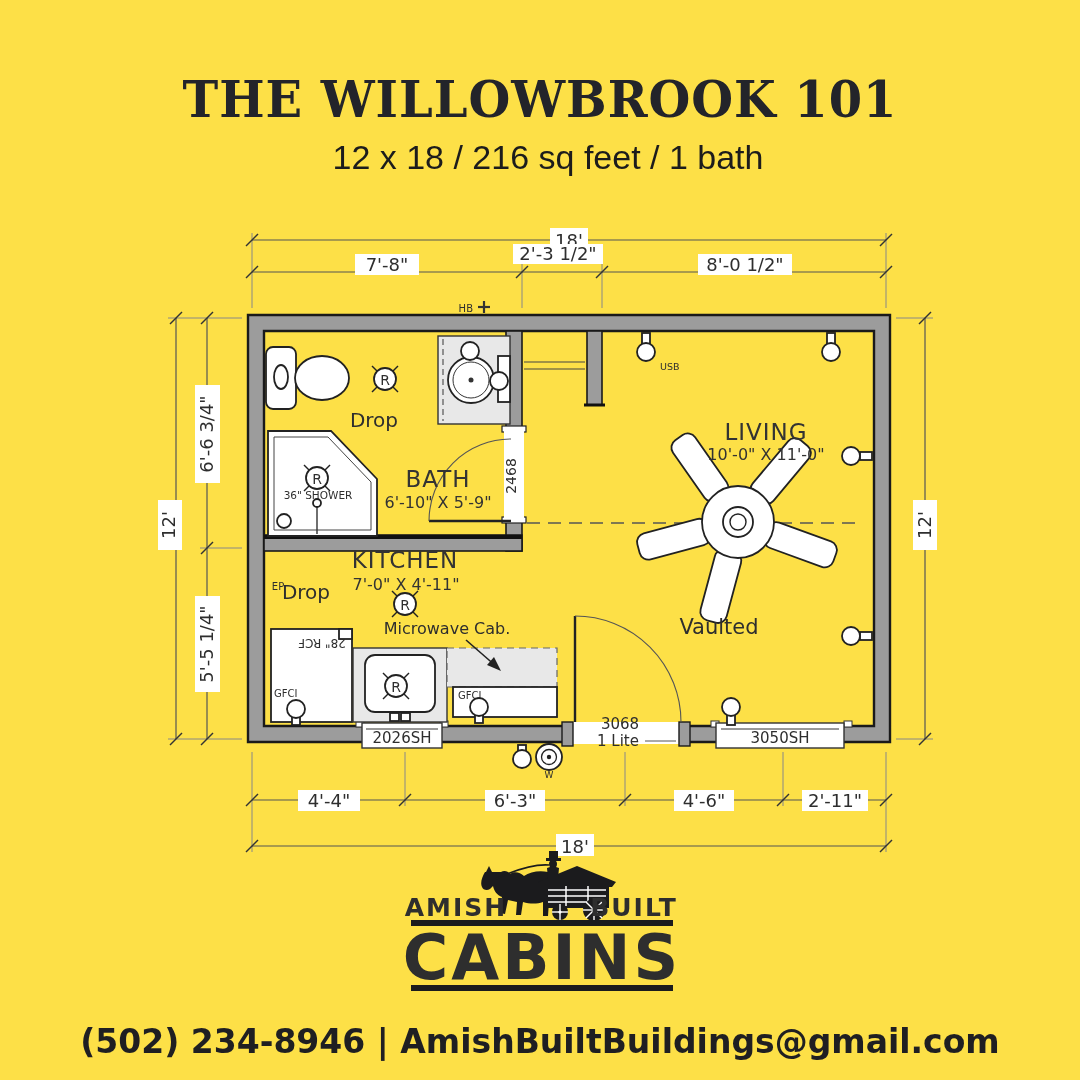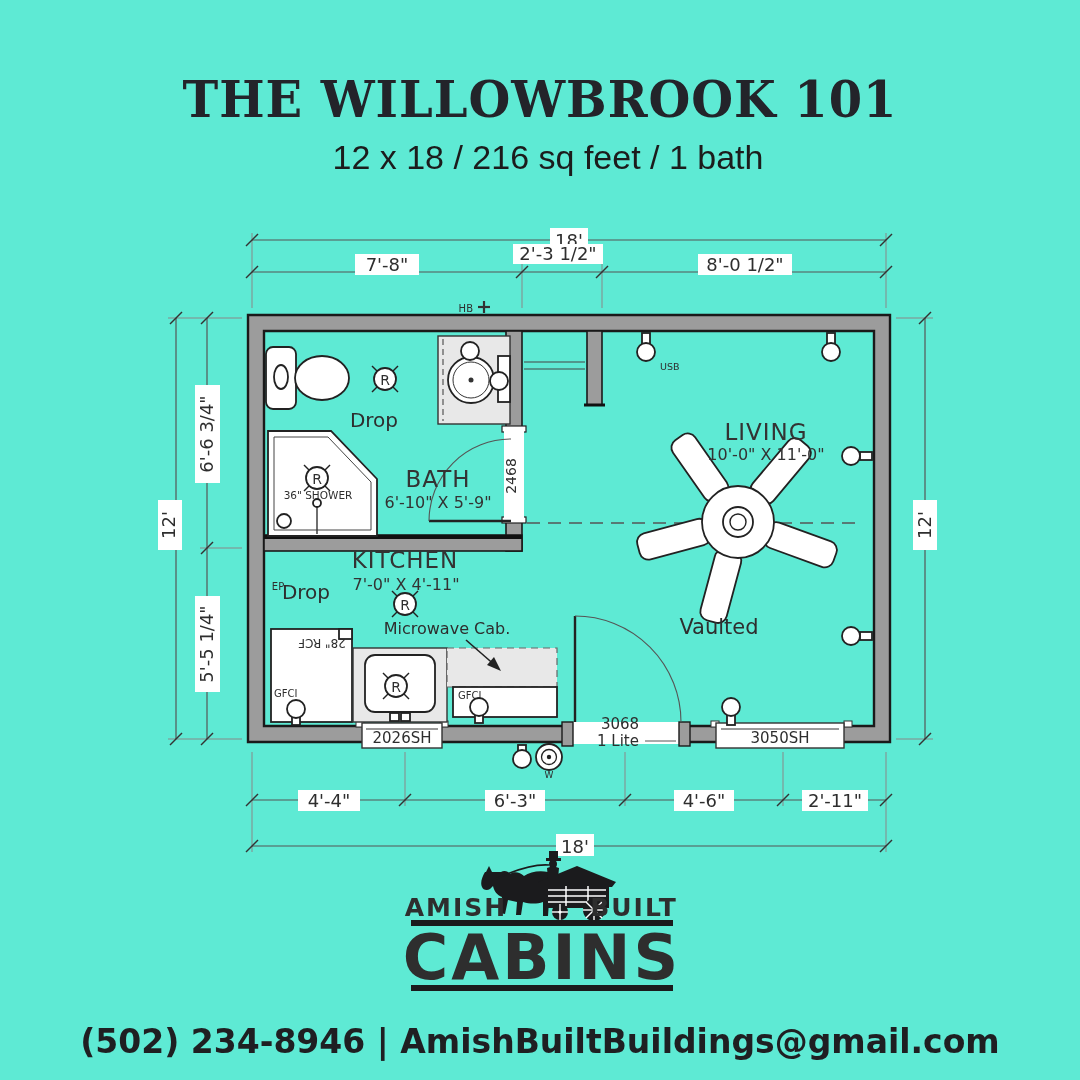--- a/index.html
+++ b/index.html
@@ -1,16 +1,16 @@
 <!DOCTYPE html>
 <html><head>
 <meta charset="utf-8">
 <style>
   html,body{margin:0;padding:0;background:#ffffff;}
-  .page{position:relative;width:1080px;height:1080px;background:#5eead4;overflow:hidden;
+  .page{position:relative;width:1080px;height:1080px;background:#fde047;overflow:hidden;
         font-family:"DejaVu Sans",sans-serif;color:#22242b;}
   .title{position:absolute;top:70px;left:0;width:100%;text-align:center;
          font-family:"DejaVu Serif",serif;font-weight:800;font-size:50px;letter-spacing:1px;
          color:#23242a;transform:scaleX(.96);}
   .subtitle{position:absolute;top:138px;left:8px;width:100%;text-align:center;
             font-family:"Liberation Sans",sans-serif;font-size:34px;color:#1c1c1c;}
   .contact{position:absolute;top:1022px;left:0;width:100%;text-align:center;
            font-family:"DejaVu Sans",sans-serif;font-weight:700;font-size:33px;color:#1f1f22;}
   svg{position:absolute;}
   svg text{font-family:"DejaVu Sans",sans-serif;fill:#2e2e2e;}

